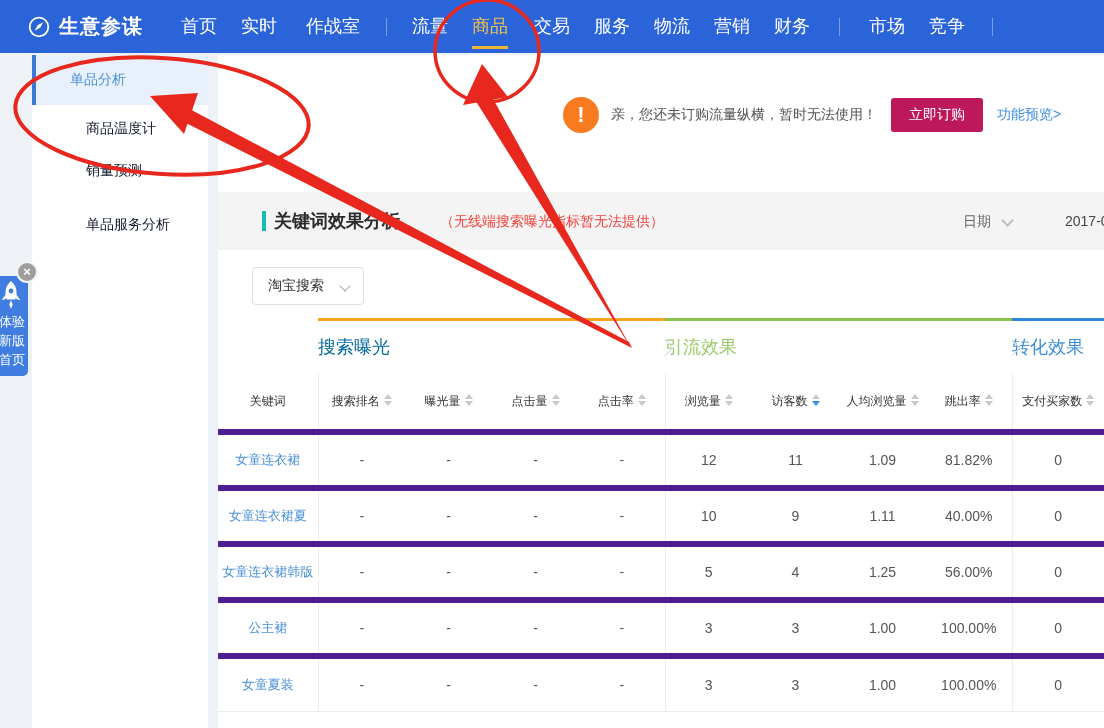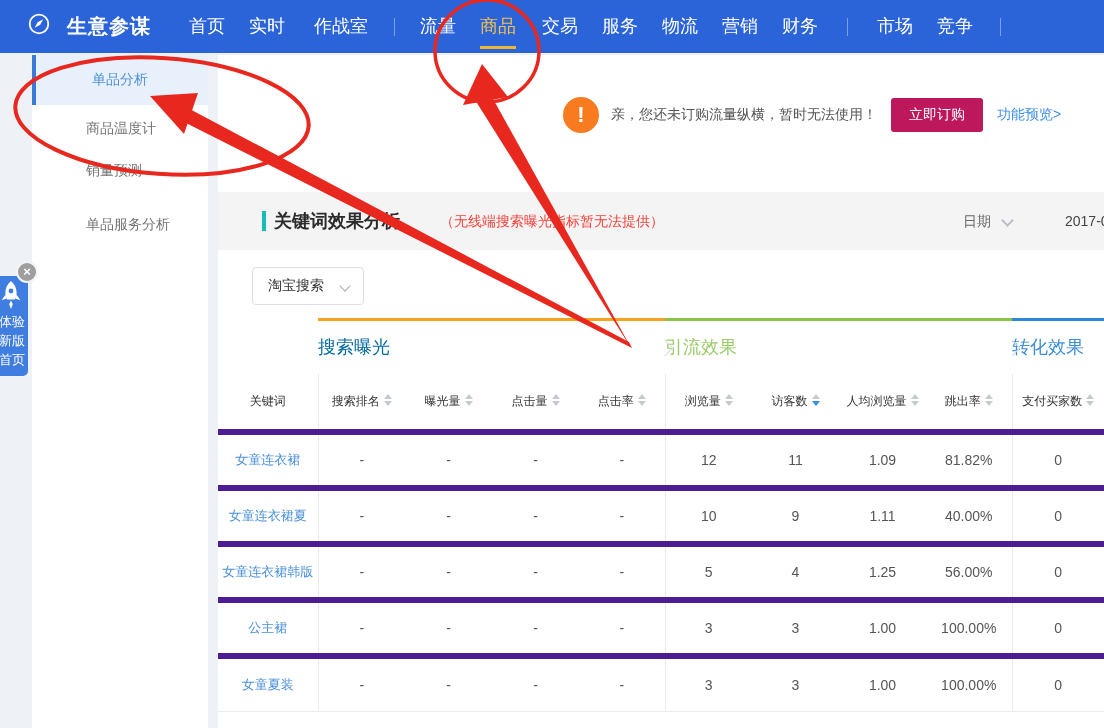--- a/index.html
+++ b/index.html
@@ -2,42 +2,42 @@
 <html><head>
 <meta charset="utf-8">
 <style>
   html,body{margin:0;padding:0;width:1104px;height:728px;overflow:hidden;
     background:#eef1f6;font-family:"Liberation Sans","DejaVu Sans",sans-serif;position:relative;}
   *{box-sizing:border-box;}
 
   
   .topnav{position:absolute;left:0;top:0;width:1104px;height:53px;background:#2b63d8;
     display:flex;align-items:center;padding-left:28px;color:#fff;z-index:10;}
-  .brand{display:flex;gap:8px;}
+  .brand{display:flex;align-items:center;}
   .brand-icon{width:22px;height:22px;margin-right:9px;flex:none;}
   .brand-name{font-size:20px;font-weight:bold;letter-spacing:1px;white-space:nowrap;}
   .nav-item{font-size:18px;white-space:nowrap;cursor:pointer;position:relative;line-height:53px;height:53px;}
   .nav-item.active{color:#f2c14e;}
   .nav-item.active::after{content:'';position:absolute;left:0;right:0;bottom:4px;height:3px;background:#ecb735;}
   .nav-divider{width:1px;height:18px;background:rgba(255,255,255,.38);}
 
   
   .float-widget{position:absolute;left:-26px;top:276px;width:54px;height:100px;background:#3f7de0;
     border-radius:5px;z-index:40;color:#fff;text-align:right;padding:4px 3px 0 0;cursor:pointer;}
   .float-widget .rocket{display:block;margin:0 1px 2px auto;}
   .float-widget .wline{font-size:13px;line-height:19px;white-space:nowrap;}
   .float-close{position:absolute;left:16px;top:261px;width:22px;height:22px;border-radius:50%;
     background:#9e9e9e;border:2px solid #f2f4f8;color:#fff;font-size:13px;font-weight:bold;
     line-height:18px;text-align:center;z-index:41;cursor:pointer;}
 
   
   .sidebar{position:absolute;left:32px;top:55px;width:176px;height:673px;background:#fff;z-index:5;}
-  .side-item{position:absolute;left:0;width:176px;padding-left:54px;font-size:14px;color:#737373;
+  .side-item{position:absolute;left:0;width:176px;padding-left:54px;font-size:14px;color:#0f172a;
     cursor:pointer;display:flex;align-items:center;}
-  .side-item.active{background:#e8f1fb;color:#4a90d9;border-left:4px solid #3a7bd8;padding-left:56px;}
+  .side-item.active{background:#e8f1fb;color:#4a90d9;border-left:4px solid #3a7bd8;padding-left:34px;}
 
   
   .content{position:absolute;left:218px;top:55px;width:886px;height:673px;background:#fff;z-index:5;}
 
   .notice{position:absolute;left:345px;top:42px;display:flex;align-items:center;}
   .warn-icon{width:36px;height:36px;border-radius:50%;background:#f87b1f;color:#fff;font-size:22px;
     font-weight:bold;text-align:center;line-height:35px;flex:none;}
   .notice-text{font-size:14px;color:#555;margin:0 14px 0 12px;white-space:nowrap;}
   .order-btn{background:#be185d;color:#fff;font-size:14px;border:none;border-radius:3px;
     padding:8px 18px;cursor:pointer;white-space:nowrap;}

